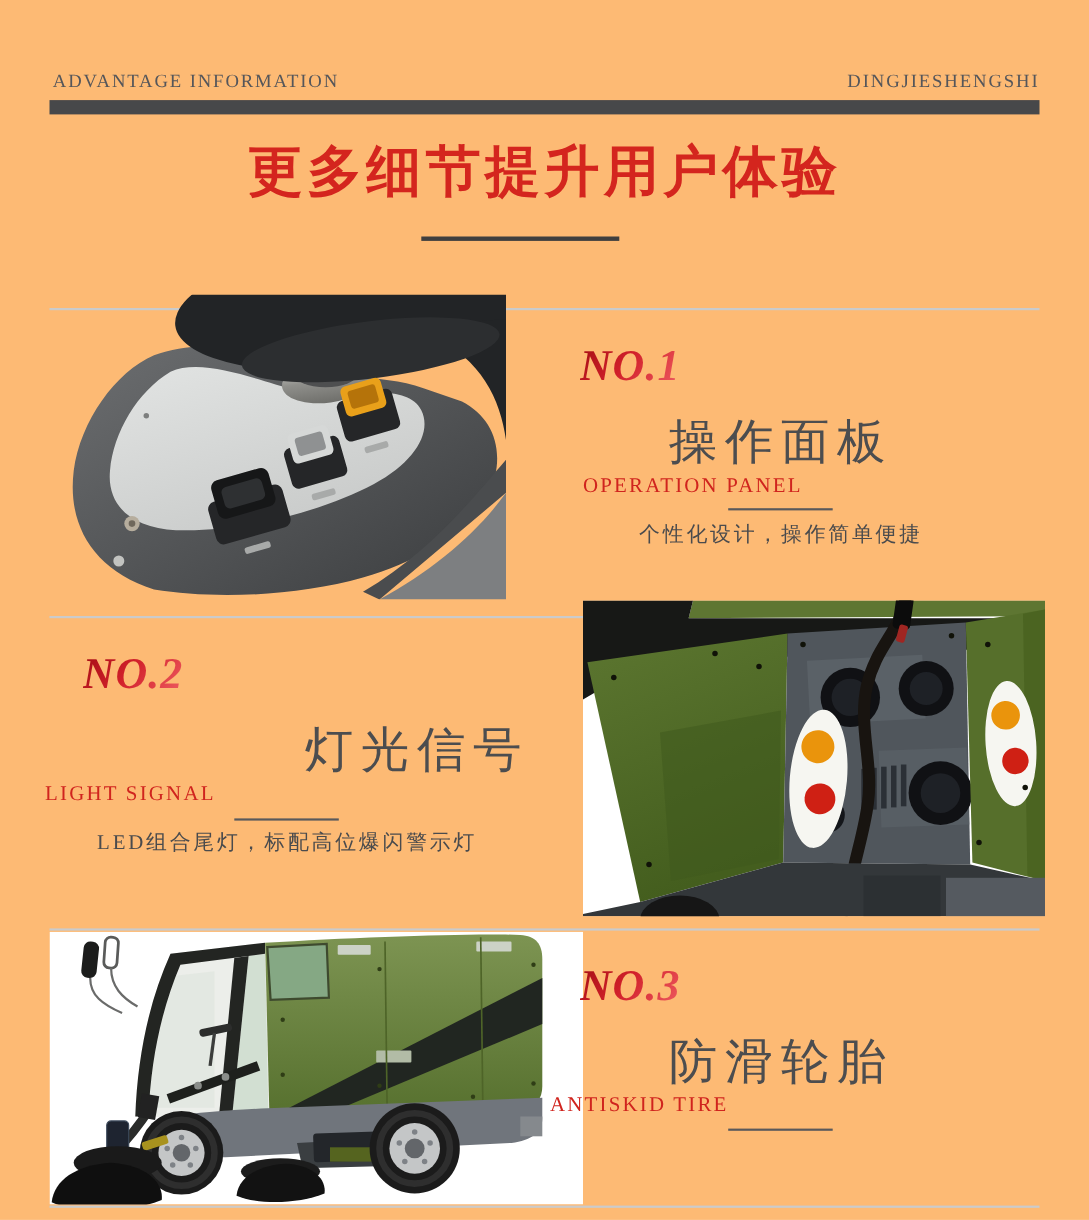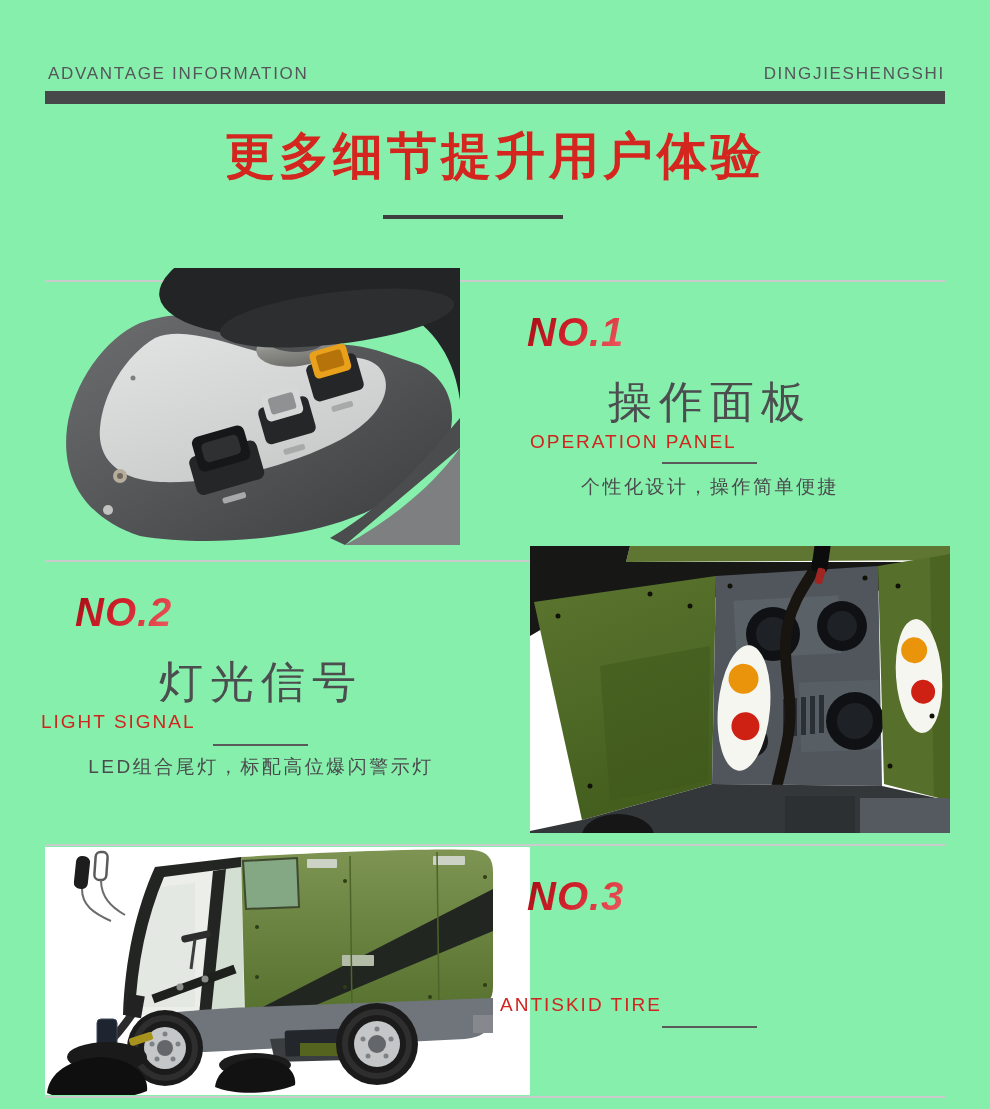--- a/index.html
+++ b/index.html
@@ -1,18 +1,18 @@
 <!DOCTYPE html>
 <html><head>
 <meta charset="utf-8">
 <style>
   html,body{margin:0;padding:0;background:#ffffff;}
   .page{
-    position:relative;width:990px;height:1109px;background:#86efac;overflow:hidden;
-    font-family:Liberation Sans, sans-serif;
+    position:relative;width:990px;height:1109px;background:#fdba74;overflow:hidden;
+    font-family:Liberation Serif, serif;
   }
   .abs{position:absolute;}
   .txt{white-space:nowrap;line-height:1;}
   .hdr-label{font-size:17px;color:#55565a;letter-spacing:1.7px;}
   .hdr-bar{left:45px;top:91px;width:900px;height:13px;background:#47484a;}
   .main-title{left:0;top:131px;width:990px;text-align:center;font-size:50px;font-weight:bold;color:#d4251e;letter-spacing:4px;}
   .title-underline{left:383px;top:215px;width:180px;height:4px;background:#3f3f3f;}
   .rule{left:45px;width:900px;height:2px;background:#cacbcc;}
   .no-label{font-size:40px;font-weight:800;font-style:italic;color:#c9181f;letter-spacing:1px;}
   @supports ((-webkit-background-clip:text) or (background-clip:text)){
@@ -170,21 +170,21 @@
         <circle cx="60" cy="240" r="2.5"></circle>
           <circle cx="368" cy="40" r="2.5"></circle>
           <circle cx="402" cy="170" r="2.5"></circle>
         <circle cx="360" cy="220" r="2.5"></circle>
           <circle cx="200" cy="40" r="2.5"></circle>
           <circle cx="335" cy="32" r="2.5"></circle>
       </g>
     </svg>
   </div>
   <div class="abs txt no-label" style="left:75px;top:592px;">NO.2</div>
-  <div class="abs txt sec-heading" style="left:41px;top:660px;width:440px;">灯光信号</div>
+  <div class="abs txt sec-heading" style="left:41px;top:660px;width:440px;text-align:right;">灯光信号</div>
   <div class="abs txt sec-sub" style="left:41px;top:712px;width:440px;">LIGHT SIGNAL</div>
   <div class="abs sec-divider" style="left:213px;top:744px;"></div>
   <div class="abs txt sec-caption" style="left:41px;top:757px;width:440px;">LED组合尾灯，标配高位爆闪警示灯</div>
 
   <div class="abs" style="left:45px;top:847px;width:485px;height:248px;">
     <svg width="485" height="248" viewBox="0 0 485 248">
       <defs>
         <linearGradient id="greenBody" x1="0" y1="0" x2="0" y2="1">
           <stop offset="0" stop-color="#7d9452"></stop>
             <stop offset="1" stop-color="#56702e"></stop>
@@ -273,16 +273,17 @@
       <rect x="52" y="172" width="20" height="30" rx="4" fill="#1e2430" stroke="#3c4a5c"></rect>
       <rect x="84" y="188" width="24" height="8" rx="2" fill="#a8921e" transform="rotate(-18 96 192)"></rect>
       <ellipse cx="62" cy="210" rx="40" ry="15" fill="#1a1a1a"></ellipse>
       <path fill="#0f0f0f" d="M2,246 C4,226 24,212 56,210 C88,212 104,228 102,244 C72,256 24,256 2,246 Z"></path>
       <ellipse cx="210" cy="218" rx="36" ry="12" fill="#1c1c1c"></ellipse>
       <path fill="#121212" d="M170,240 C172,222 192,212 215,211 C238,212 252,224 250,238 C226,248 188,248 170,240 Z"></path>
       <rect x="428" y="168" width="20" height="18" fill="#85898d"></rect>
     </svg>
   </div>
   <div class="abs txt no-label" style="left:527px;top:876px;">NO.3</div>
+  <div class="abs txt sec-heading" style="left:500px;top:944px;width:420px;">防滑轮胎</div>
   <div class="abs txt sec-sub" style="left:500px;top:995px;width:420px;">ANTISKID TIRE</div>
   <div class="abs sec-divider" style="left:662px;top:1026px;"></div>
 
 </div>
 
 </body></html>

